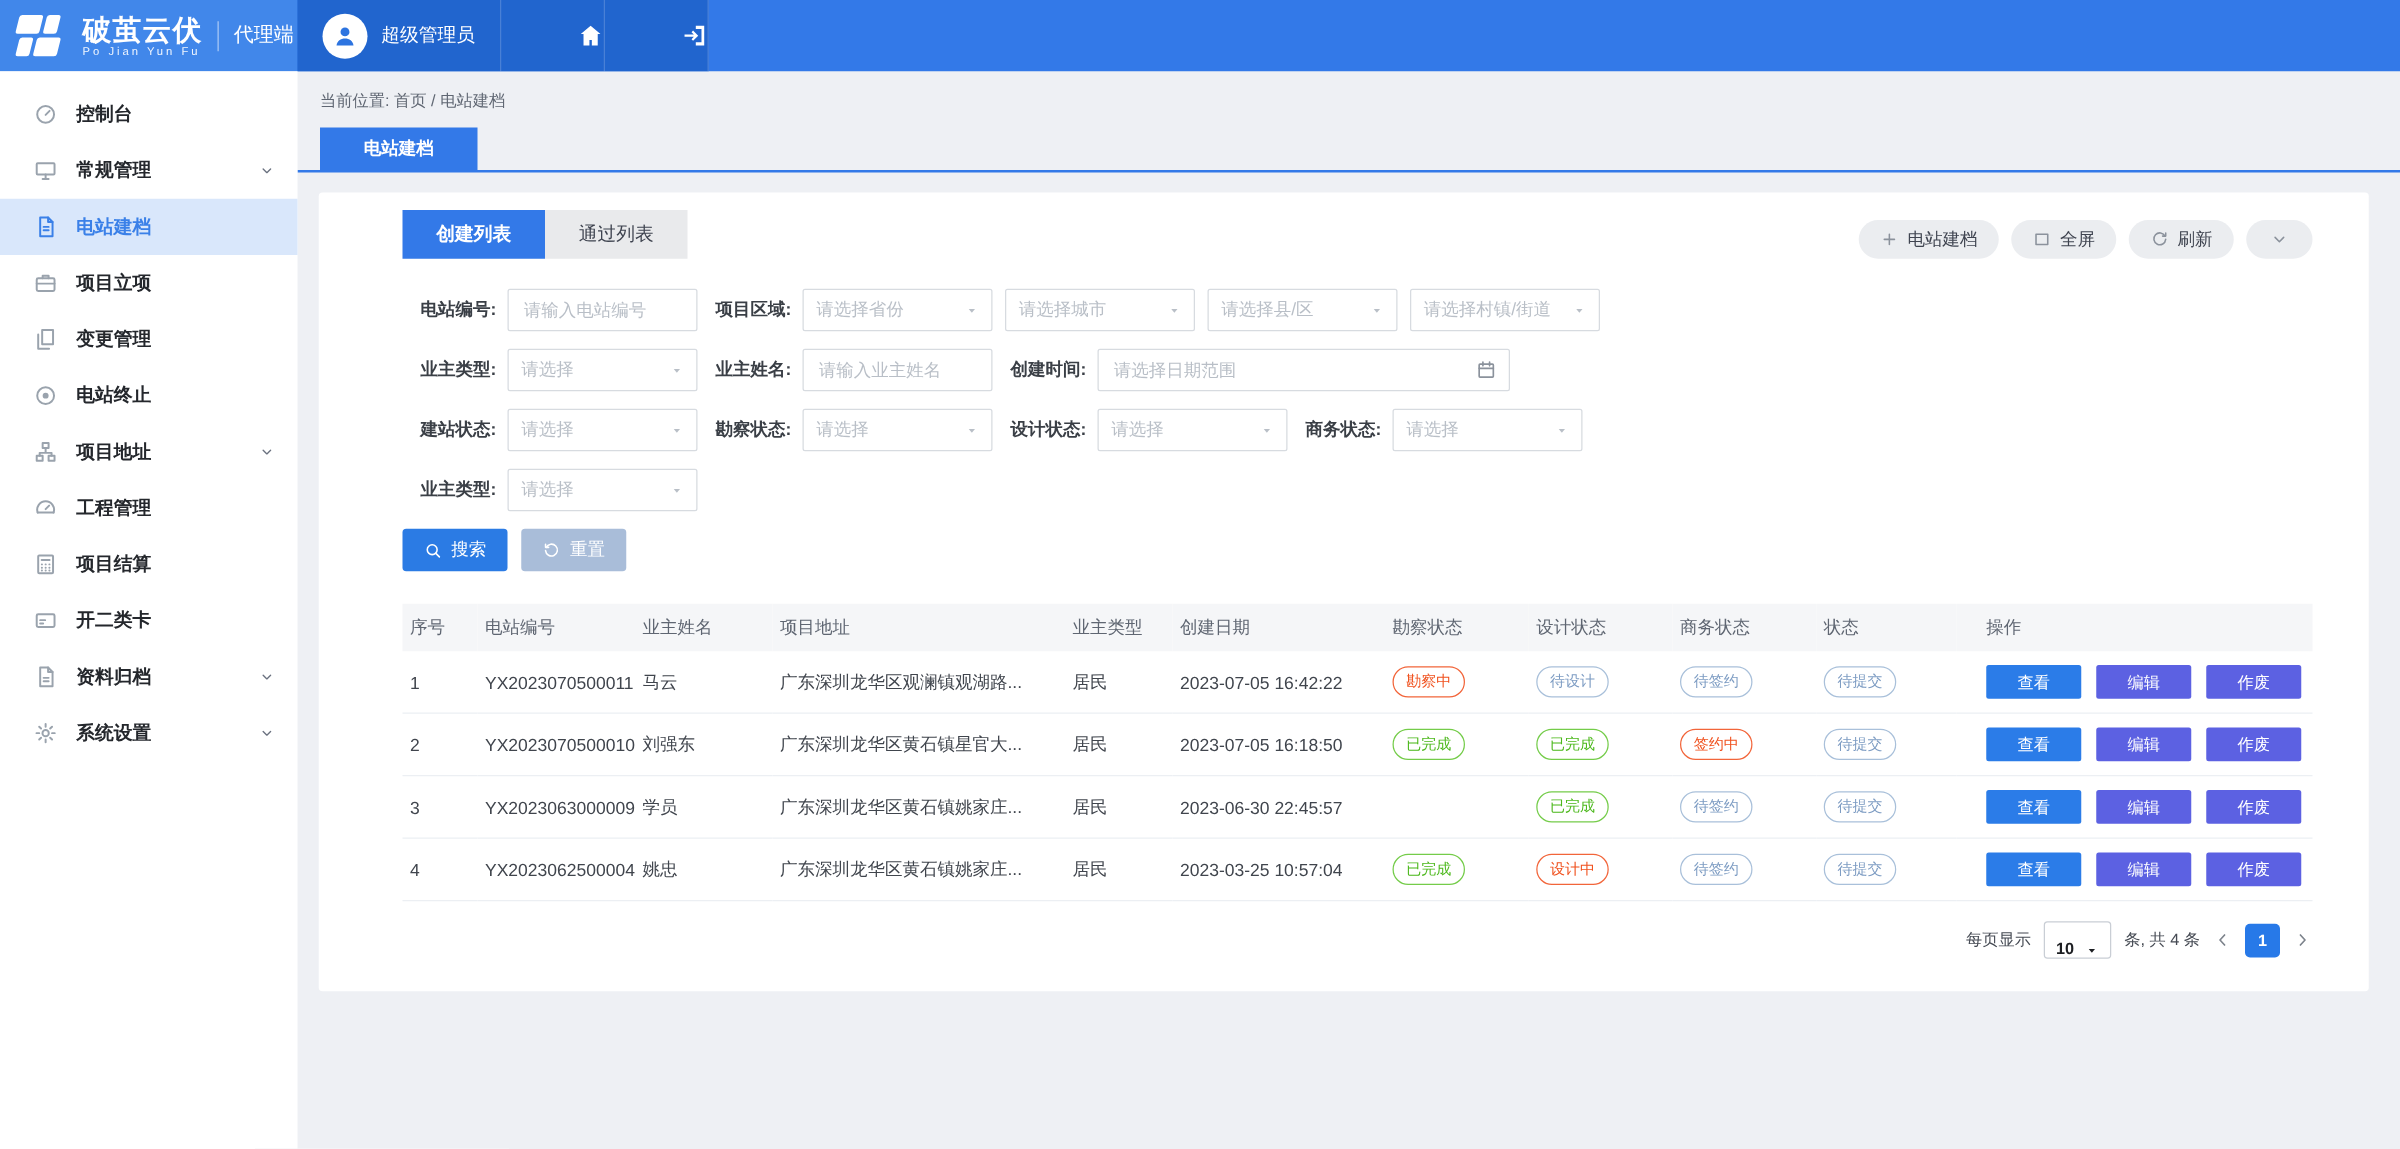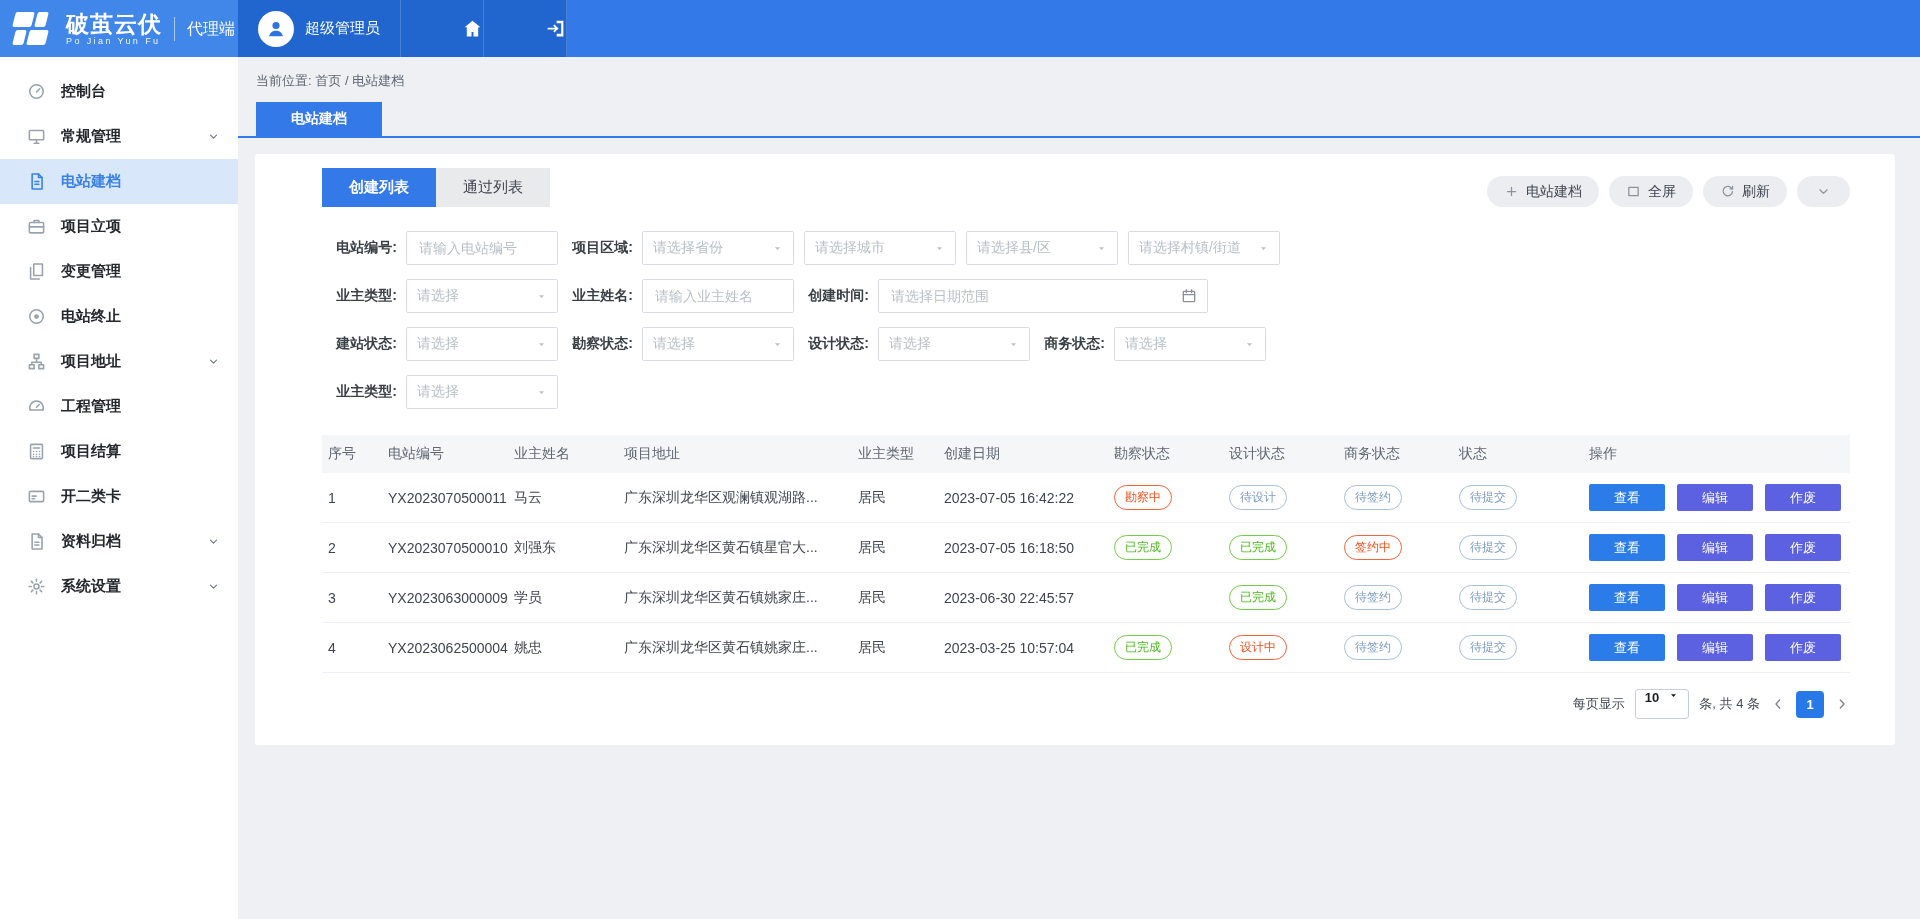--- a/index.html
+++ b/index.html
@@ -87,21 +87,21 @@
   .badge{display:inline-block;min-width:58px;text-align:center;padding:3px 10px;border-radius:13px;border:1px solid;font-size:12px;background:#fff;box-sizing:border-box;}
   .badge.red{color:#f0511e;border-color:#f2653a;}
   .badge.green{color:#4cb81c;border-color:#74cc49;}
   .badge.blue{color:#7d9cc3;border-color:#a9c0da;}
   .act{border:none;color:#fff;font-size:13px;height:27px;padding:0 25px;border-radius:2px;margin-right:12px;cursor:pointer;font-family:inherit;}
   .act.view{background:#2b7ce8;}
   .act.edit,.act.void{background:#5c61e2;}
 
   
   .pagination{display:flex;align-items:center;justify-content:flex-end;gap:10px;margin-top:16px;font-size:13px;color:#464b54;}
-  .pp-select{border:1px solid #c9ced5;border-radius:3px;height:28px;display:flex;align-items:flex-start;gap:9px;padding:0 9px;color:#1c1e22;font-weight:700;cursor:pointer;background:#fff;}
+  .pp-select{border:1px solid #c9ced5;border-radius:3px;height:28px;display:flex;align-items:flex-end;gap:9px;padding:0 9px;color:#1c1e22;font-weight:700;cursor:pointer;background:#fff;}
   .pp-select .caret{width:11px;height:11px;color:#1c1e22;}
   .page-nav{width:16px;height:16px;color:#7d838c;cursor:pointer;}
   .page-num{width:28px;height:27px;background:#2779e8;color:#fff;border-radius:4px;display:flex;align-items:center;justify-content:center;font-weight:700;cursor:pointer;}
 </style>
 </head>
 <body>
 
 <div class="topbar">
   <div class="brand">
     <div class="logo-mark">
@@ -485,20 +485,40 @@
                     <svg viewBox="0 0 24 24" fill="currentColor">
                       <path d="M6.5 9h11L12 15.5z"></path>
                     </svg>
                   </span>
                 </div>
               </div>
             </div>
           </div>
         </div>
 
+      <div class="actions-row">
+        <button class="btn btn-search">
+          <span class="icon" id="icon-search">
+              <svg viewBox="0 0 24 24" fill="none" stroke="currentColor" stroke-width="2" stroke-linecap="round" stroke-linejoin="round">
+                <circle cx="10.8" cy="10.8" r="6.3"></circle>
+                <path d="M15.5 15.5 20 20"></path>
+              </svg>
+            </span>
+          <span>搜索</span>
+        </button>
+        <button class="btn btn-reset">
+          <span class="icon" id="icon-reset">
+              <svg viewBox="0 0 24 24" fill="none" stroke="currentColor" stroke-width="2" stroke-linecap="round" stroke-linejoin="round">
+                <path d="M4.7 7.8A7.6 7.6 0 1 1 3.9 12"></path>
+                <path d="M3.9 3.8v4h4"></path>
+              </svg>
+            </span>
+          <span>重置</span>
+        </button>
+      </div>
 
       <div class="table-wrap">
         <table>
           <colgroup id="cols">
               <col style="width: 60px;">
               <col style="width: 126px;">
               <col style="width: 110px;">
               <col style="width: 234px;">
               <col style="width: 86px;">
               <col style="width: 170px;">

